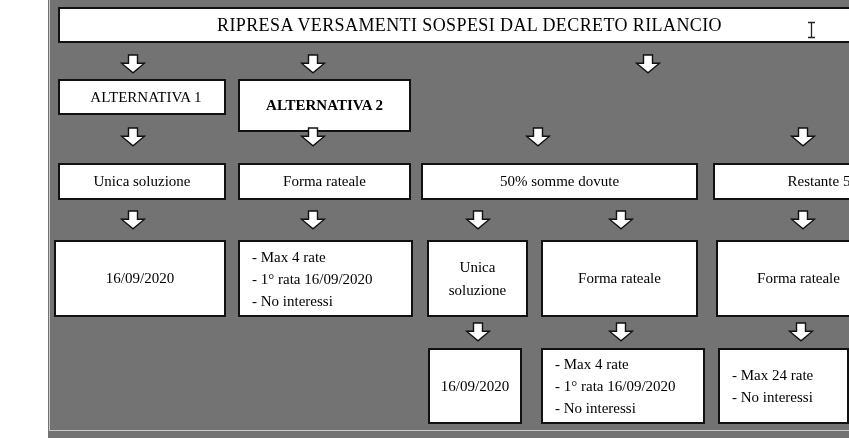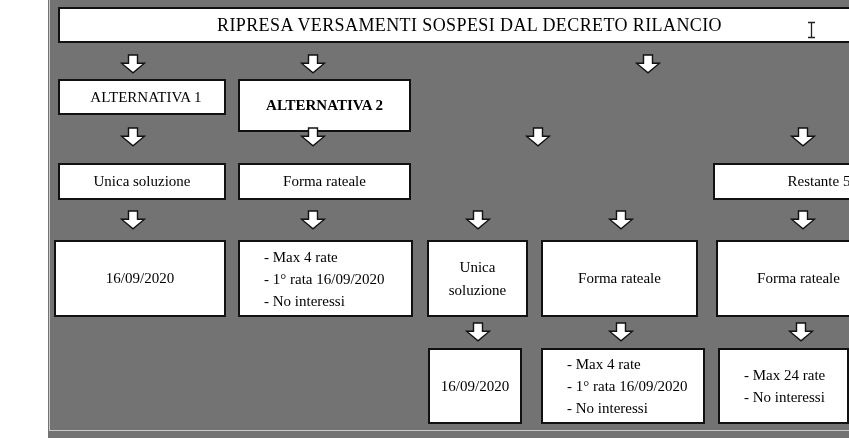--- a/index.html
+++ b/index.html
@@ -34,21 +34,21 @@
     font-size: 15px;
     line-height: 1.25;
   }
   .title-box {
     font-size: 18px;
     letter-spacing: 0.4px;
   }
   .detail-box {
     justify-content: flex-start;
     text-align: left;
-    padding-left: 24px;
+    padding-left: 12px;
   }
   .detail-lines div {
     line-height: 22px;
     white-space: nowrap;
   }
   .wrap2 {
     padding: 0 8px;
     line-height: 1.5;
   }
   .arrow {
@@ -81,20 +81,23 @@
   </div>
   <div class="box" style="left:190px; top:79px; width:173px; height:53px;font-weight:bold;">
     <span>ALTERNATIVA 2</span>
   </div>
 
   <div class="box" style="left:10px; top:163px; width:168px; height:37px;">
     <span>Unica soluzione</span>
   </div>
   <div class="box" style="left:190px; top:163px; width:173px; height:37px;">
     <span>Forma rateale</span>
+  </div>
+  <div class="box" style="left:373px; top:163px; width:277px; height:37px;">
+    <span>50% somme dovute</span>
   </div>
   <div class="box" style="left:665px; top:163px; width:184px; height:37px;padding-left:48px;">
     <span>Restante 50%</span>
   </div>
 
   <div class="box" style="left:6px; top:240px; width:172px; height:77px;">
     <span>16/09/2020</span>
   </div>
   <div class="box detail-box" style="left:190px; top:240px; width:175px; height:77px;">
     <div class="detail-lines">

